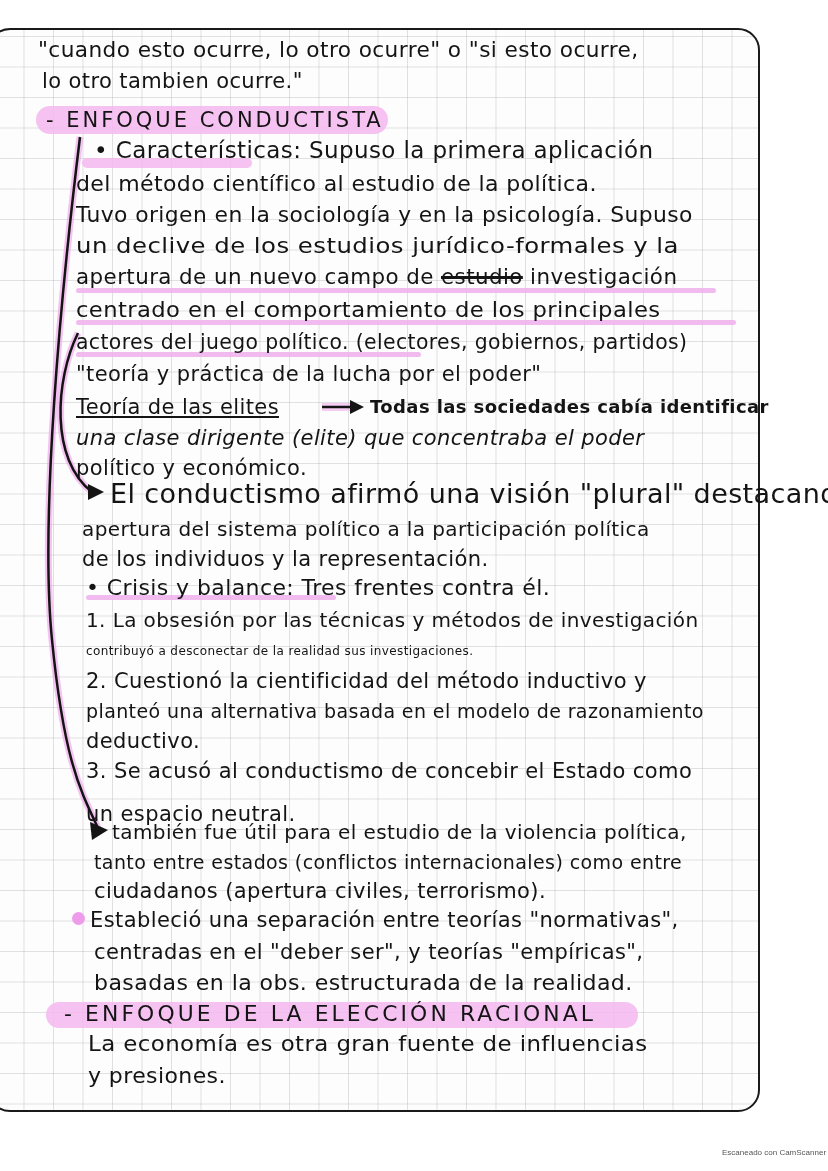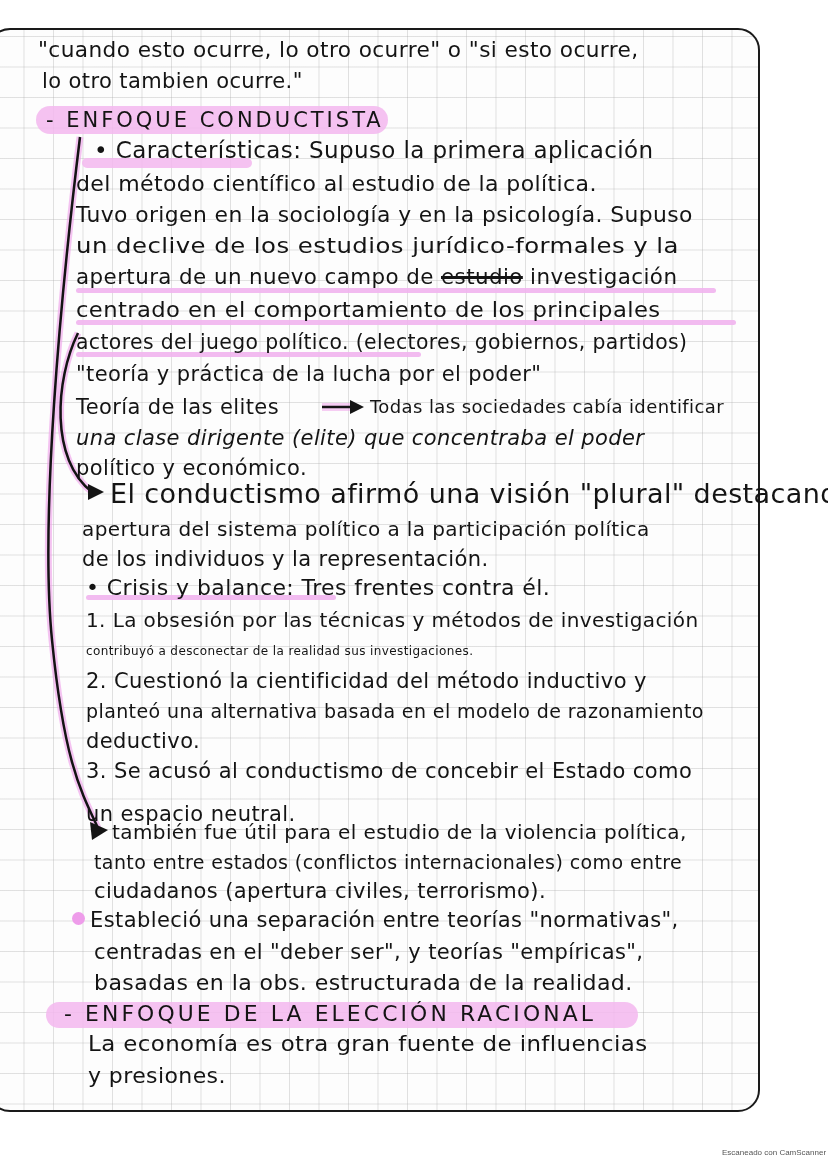--- a/index.html
+++ b/index.html
@@ -75,22 +75,22 @@
 <div class="line" style="left:76px;top:201px;transform:scaleX(1.04);">Tuvo origen en la sociología y en la psicología. Supuso</div>
 <div class="line" style="left:76px;top:232px;transform:scaleX(1.16);">un declive de los estudios jurídico-formales y la</div>
 <div class="line" style="left:76px;top:263px;transform:scaleX(1.02);">
   <span>apertura de un nuevo campo de</span>
   <span class="strike">estudio</span>
   <span>investigación</span>
 </div>
 <div class="line" style="left:76px;top:296px;font-size:22px;transform:scaleX(1.03);">centrado en el comportamiento de los principales</div>
 <div class="line" style="left:76px;top:328px;transform:scaleX(0.97);">actores del juego político. (electores, gobiernos, partidos)</div>
 <div class="line" style="left:76px;top:360px;">"teoría y práctica de la lucha por el poder"</div>
-<div class="line" style="left:76px;top:393px;">Teoría de las elites</div>
-<div class="line" style="left:370px;top:393px;font-size:18px;">Todas las sociedades cabía identificar</div>
+<div class="line" style="left:76px;top:393px;text-decoration:underline;">Teoría de las elites</div>
+<div class="line" style="left:370px;top:393px;font-size:18px;font-weight:bold;">Todas las sociedades cabía identificar</div>
 <div class="line" style="left:76px;top:424px;transform:scaleX(1.0);font-style:italic;">una clase dirigente (elite) que concentraba el poder</div>
 <div class="line" style="left:76px;top:454px;">político y económico.</div>
 <div class="line" style="left:110px;top:480px;font-size:27px;">El conductismo afirmó una visión "plural" destacando la</div>
 <div class="line" style="left:82px;top:515px;font-size:20px;">apertura del sistema político a la participación política</div>
 <div class="line" style="left:82px;top:545px;">de los individuos y la representación.</div>
 <div class="line" style="left:86px;top:574px;font-size:22px;">• Crisis y balance: Tres frentes contra él.</div>
 <div class="line" style="left:86px;top:606px;font-size:20px;">1. La obsesión por las técnicas y métodos de investigación</div>
 <div class="line" style="left:86px;top:637px;font-size:12px;">contribuyó a desconectar de la realidad sus investigaciones.</div>
 <div class="line" style="left:86px;top:667px;font-size:21px;">2. Cuestionó la cientificidad del método inductivo y</div>
 <div class="line" style="left:86px;top:697px;font-size:19px;">planteó una alternativa basada en el modelo de razonamiento</div>

